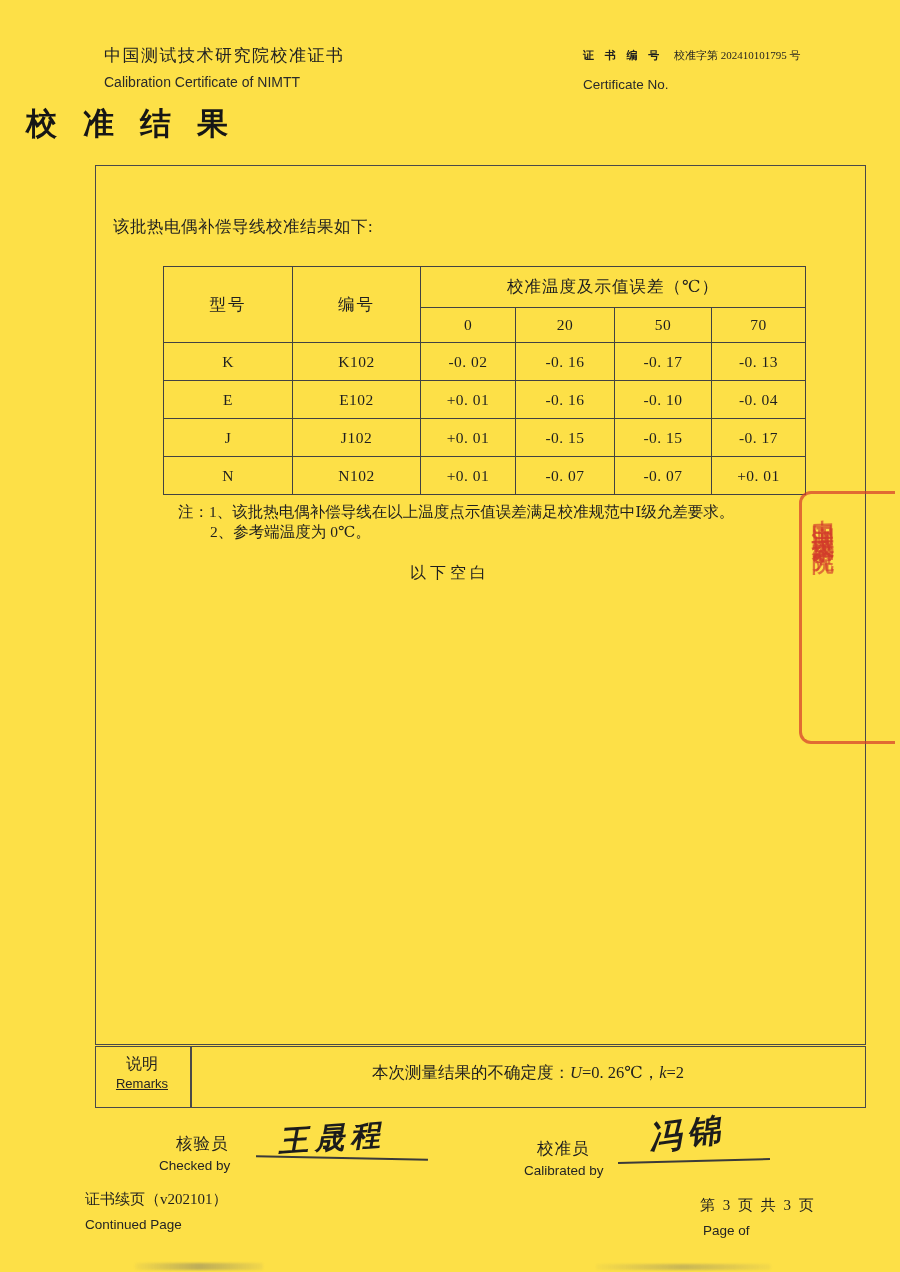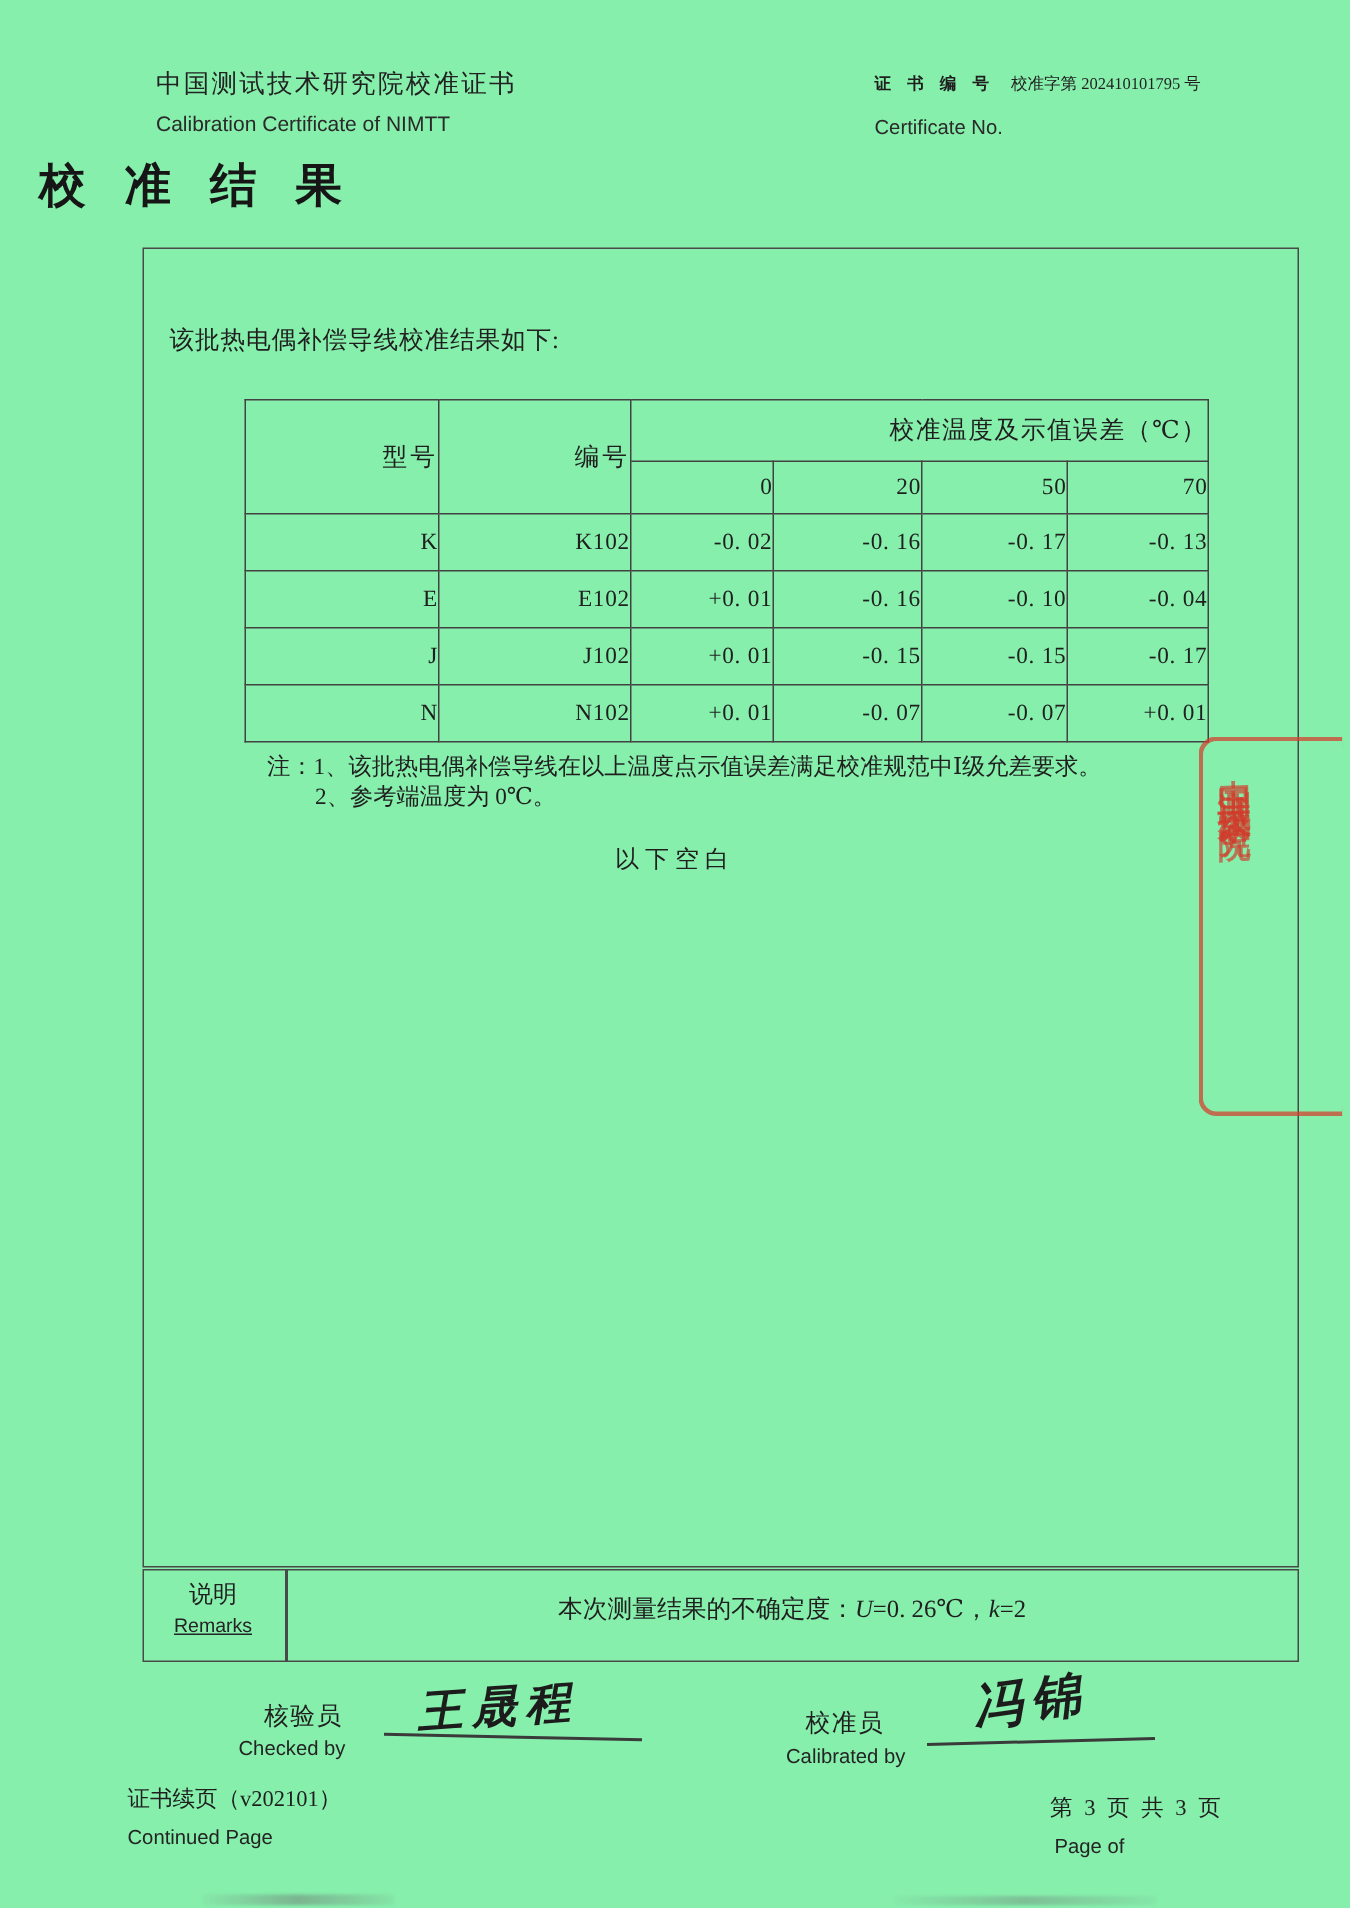--- a/index.html
+++ b/index.html
@@ -1,20 +1,20 @@
 <!DOCTYPE html>
 <html><head>
 <meta charset="utf-8">
 <style>
   html,body{margin:0;padding:0;background:#e8e8e8;}
   .page{
     position:relative;
     width:900px;height:1272px;
     margin:0 auto;
-    background:#86efac;
+    background:#fde047;
     overflow:hidden;
     font-family:"Liberation Serif","DejaVu Serif",serif;
     color:#1f1f1f;
   }
   .abs{position:absolute;}
   .zh{font-family:"Liberation Serif","DejaVu Serif",serif;}
   .en{font-family:"Liberation Sans","DejaVu Sans",sans-serif;}
 
   
   .org-zh{left:104px;top:44px;font-size:17px;letter-spacing:1.5px;color:#222;}
@@ -34,21 +34,21 @@
   .remarks-label{left:98px;top:1054px;width:88px;text-align:center;font-size:16px;line-height:20px;}
   .remarks-label .en{font-size:13px;color:#242424;text-decoration:underline;}
   .remarks-content{left:192px;top:1062px;width:672px;text-align:center;font-size:16.5px;white-space:nowrap;}
   .ital{font-style:italic;font-family:"Liberation Serif","DejaVu Serif",serif;}
 
   .intro{left:113px;top:216px;font-size:16.5px;letter-spacing:0.5px;}
 
   
   .cal-table{left:163px;top:266px;}
   table{border-collapse:collapse;table-layout:fixed;}
-  td,th{border:1.5px solid #424242;text-align:right;vertical-align:middle;font-weight:normal;padding:0;}
+  td,th{border:1.5px solid #424242;text-align:center;vertical-align:middle;font-weight:normal;padding:0;}
   .th-group{font-size:16.5px;letter-spacing:1px;}
   .th-main{font-size:16.5px;letter-spacing:2px;}
   .cell-num{font-size:15.5px;letter-spacing:0.5px;white-space:pre;}
 
   
   .notes{left:178px;top:502px;font-size:15.5px;line-height:20px;white-space:nowrap;}
   .note-line2{margin-left:32px;}
   .blank-marker{left:0;top:563px;width:900px;text-align:center;font-size:16px;letter-spacing:4px;}
 
   

